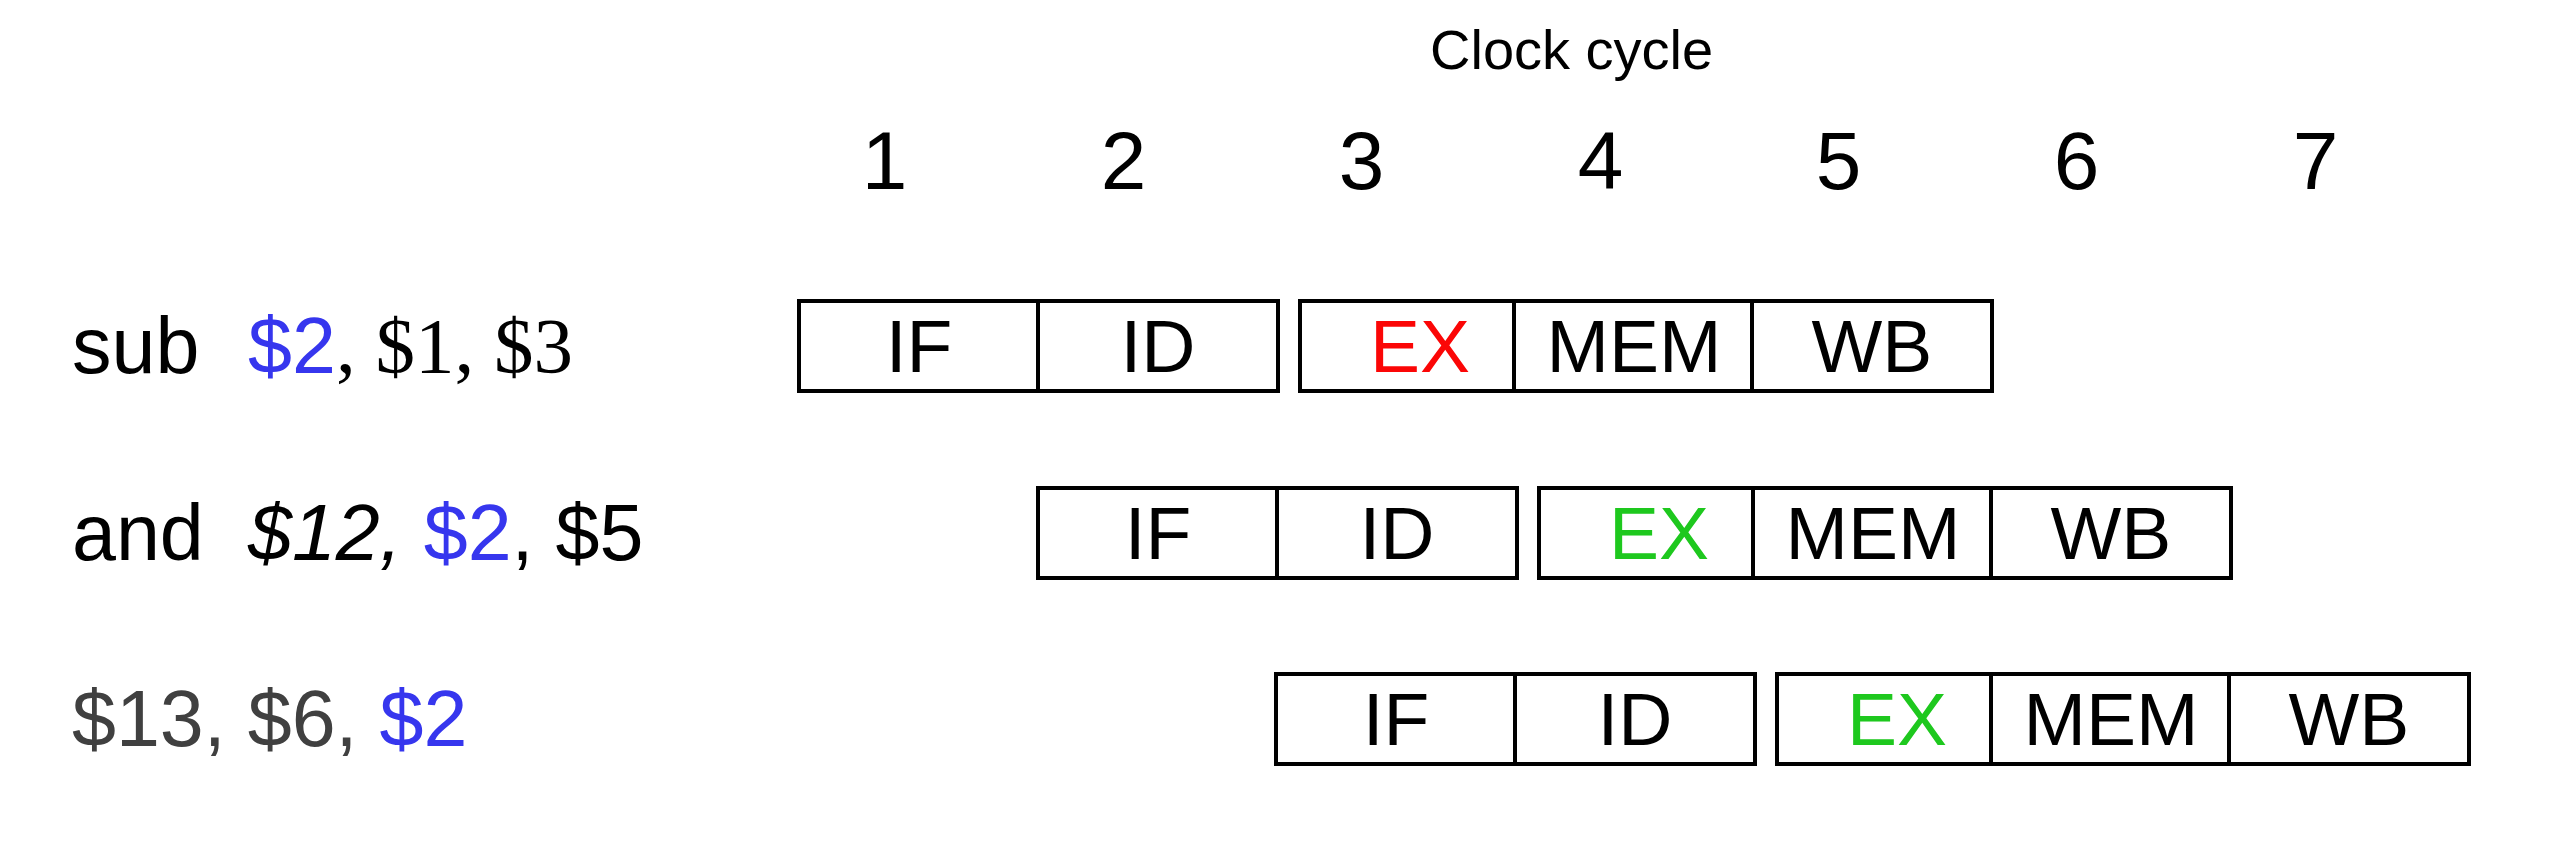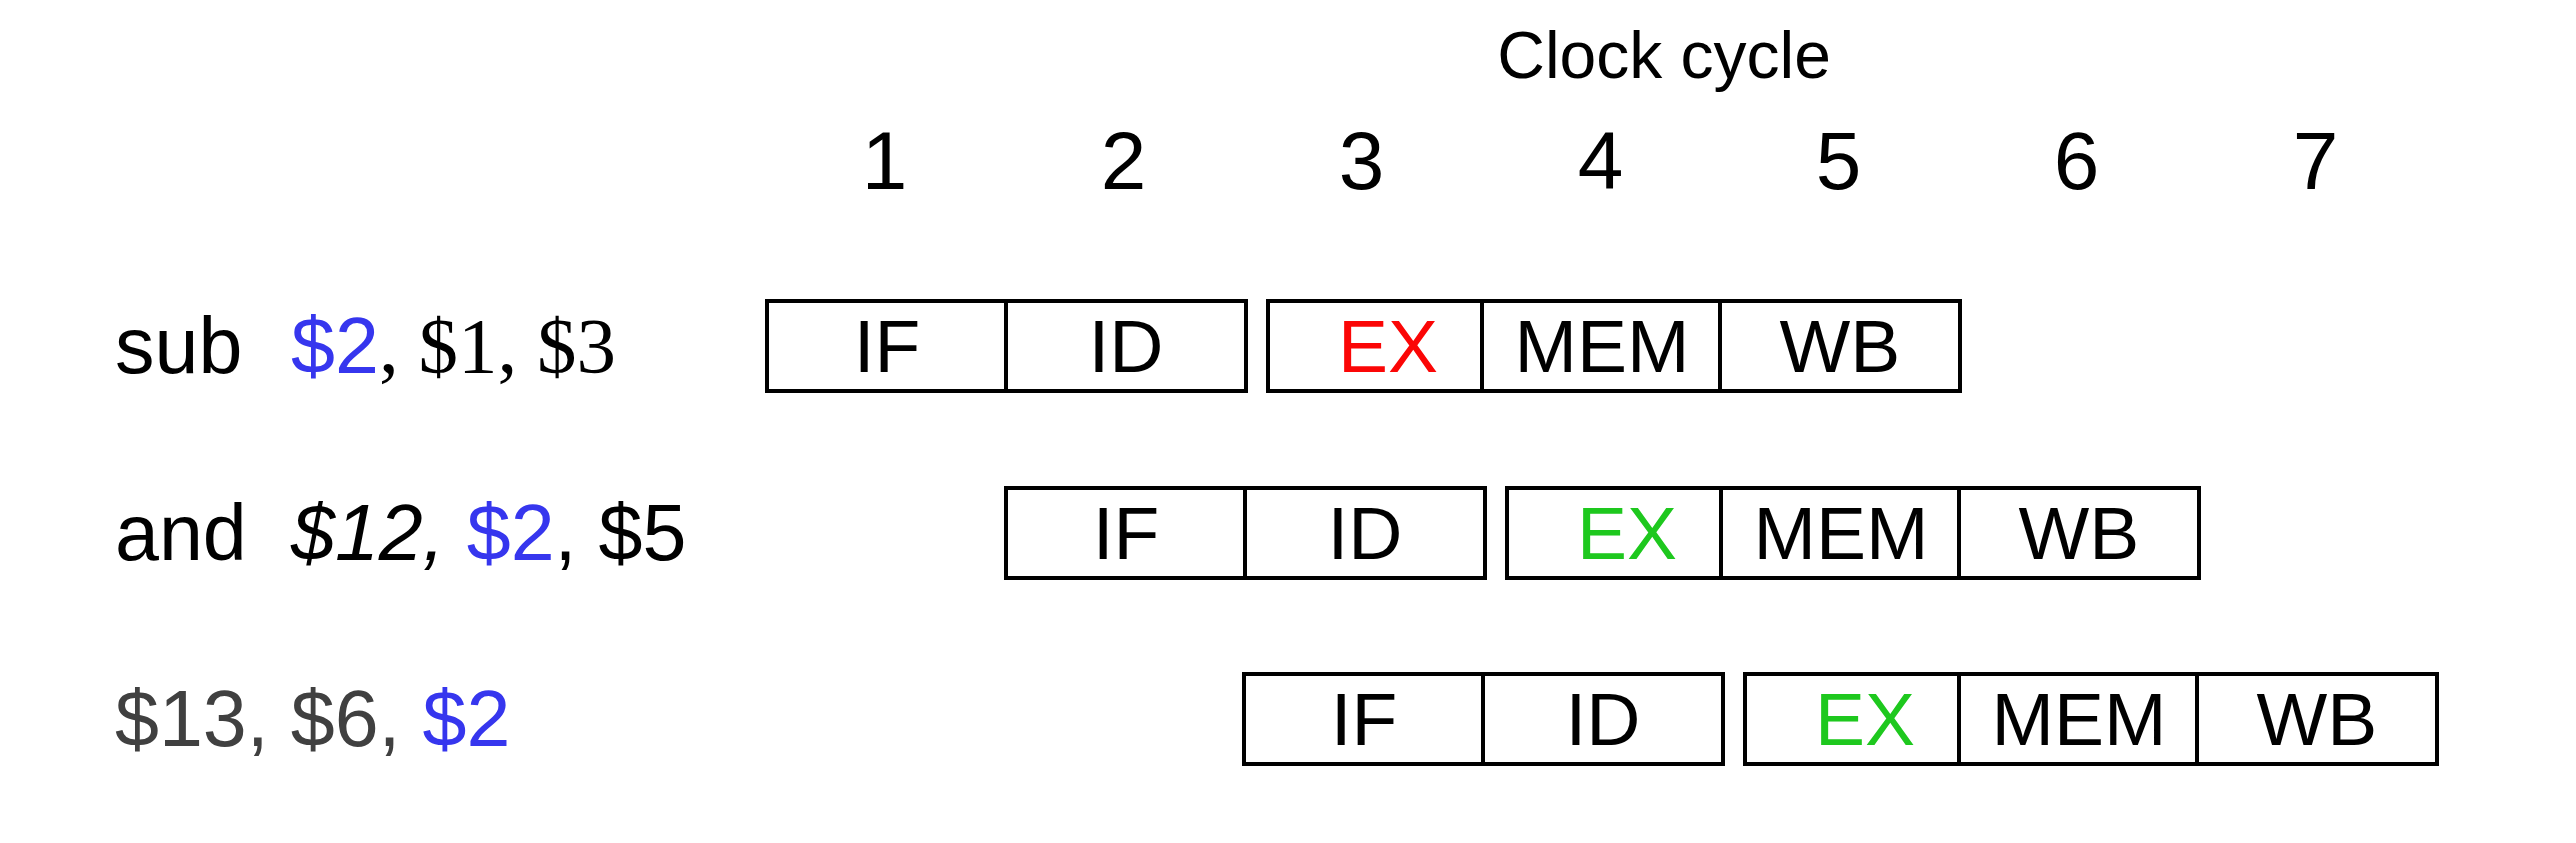--- a/index.html
+++ b/index.html
@@ -7,49 +7,48 @@
     position: relative;
     width: 2576px;
     height: 844px;
     background: #ffffff;
     font-family: "Liberation Sans", sans-serif;
     color: #000000;
     overflow: hidden;
   }
   .title {
     position: absolute;
-    left: 1351px; top: 19px; width: 480px;
-    text-align: right;
-    font-size: 66px;
+    left: 1430px; top: 19px; width: 480px;
+    text-align: left;
+    font-size: 56px;
     line-height: 1.1;
     white-space: nowrap;
   }
   .cycle-cell {
     position: absolute;
     top: 113px;
     width: 239px; height: 96px;
     display: flex; align-items: center; justify-content: center;
     font-size: 82px;
   }
   .instr-label {
     position: absolute;
     left: 72px;
     height: 94px;
     width: 1055px;
     display: flex;
     align-items: center;
     font-size: 79px;
     white-space: pre;
-    margin-left: 43px;
   }
   .mnemonic { display: inline-block; width: 176px; }
   .operand-seg { white-space: pre; }
   .stage-row {
     position: absolute;
-    width: 1197px; height: 94px;
+    width: 1197px; height: 94px; margin-left: 32px;
   }
   .stage-box {
     position: absolute;
     top: 0;
     width: 244px; height: 94px;
     box-sizing: border-box;
     border: 4.8px solid #000000;
     background: #ffffff;
     display: flex; align-items: center; justify-content: center;
     font-size: 75px;

